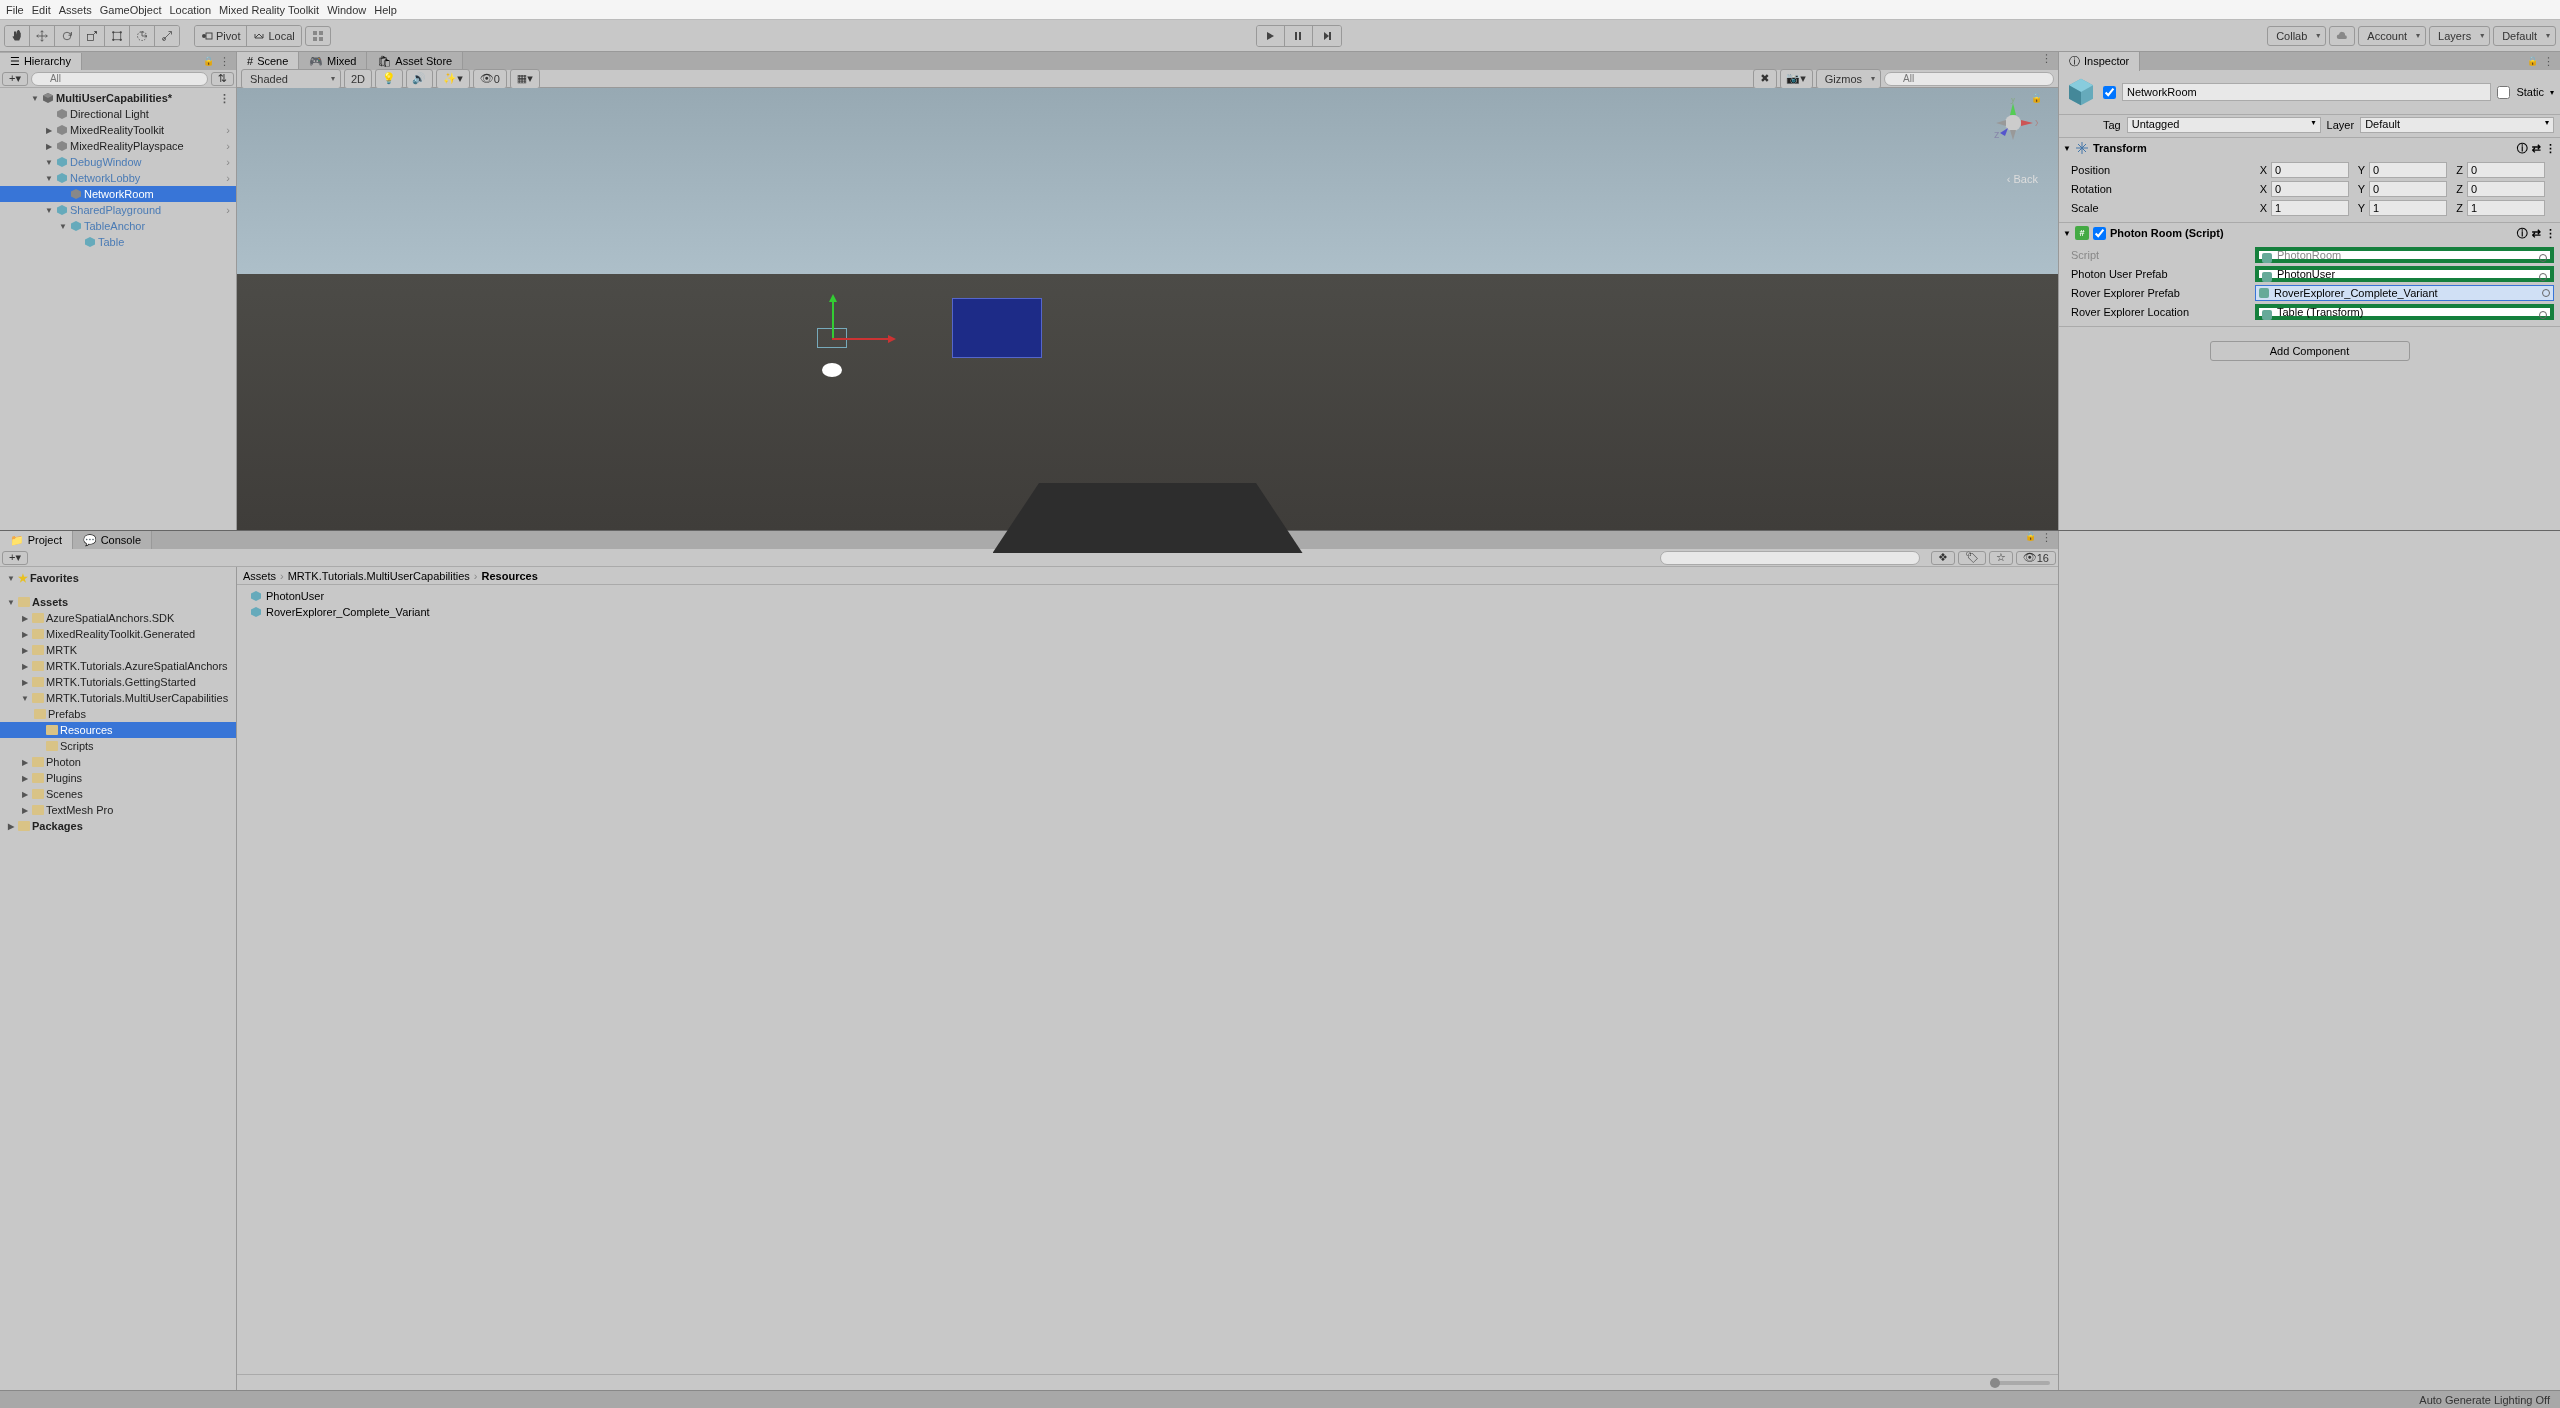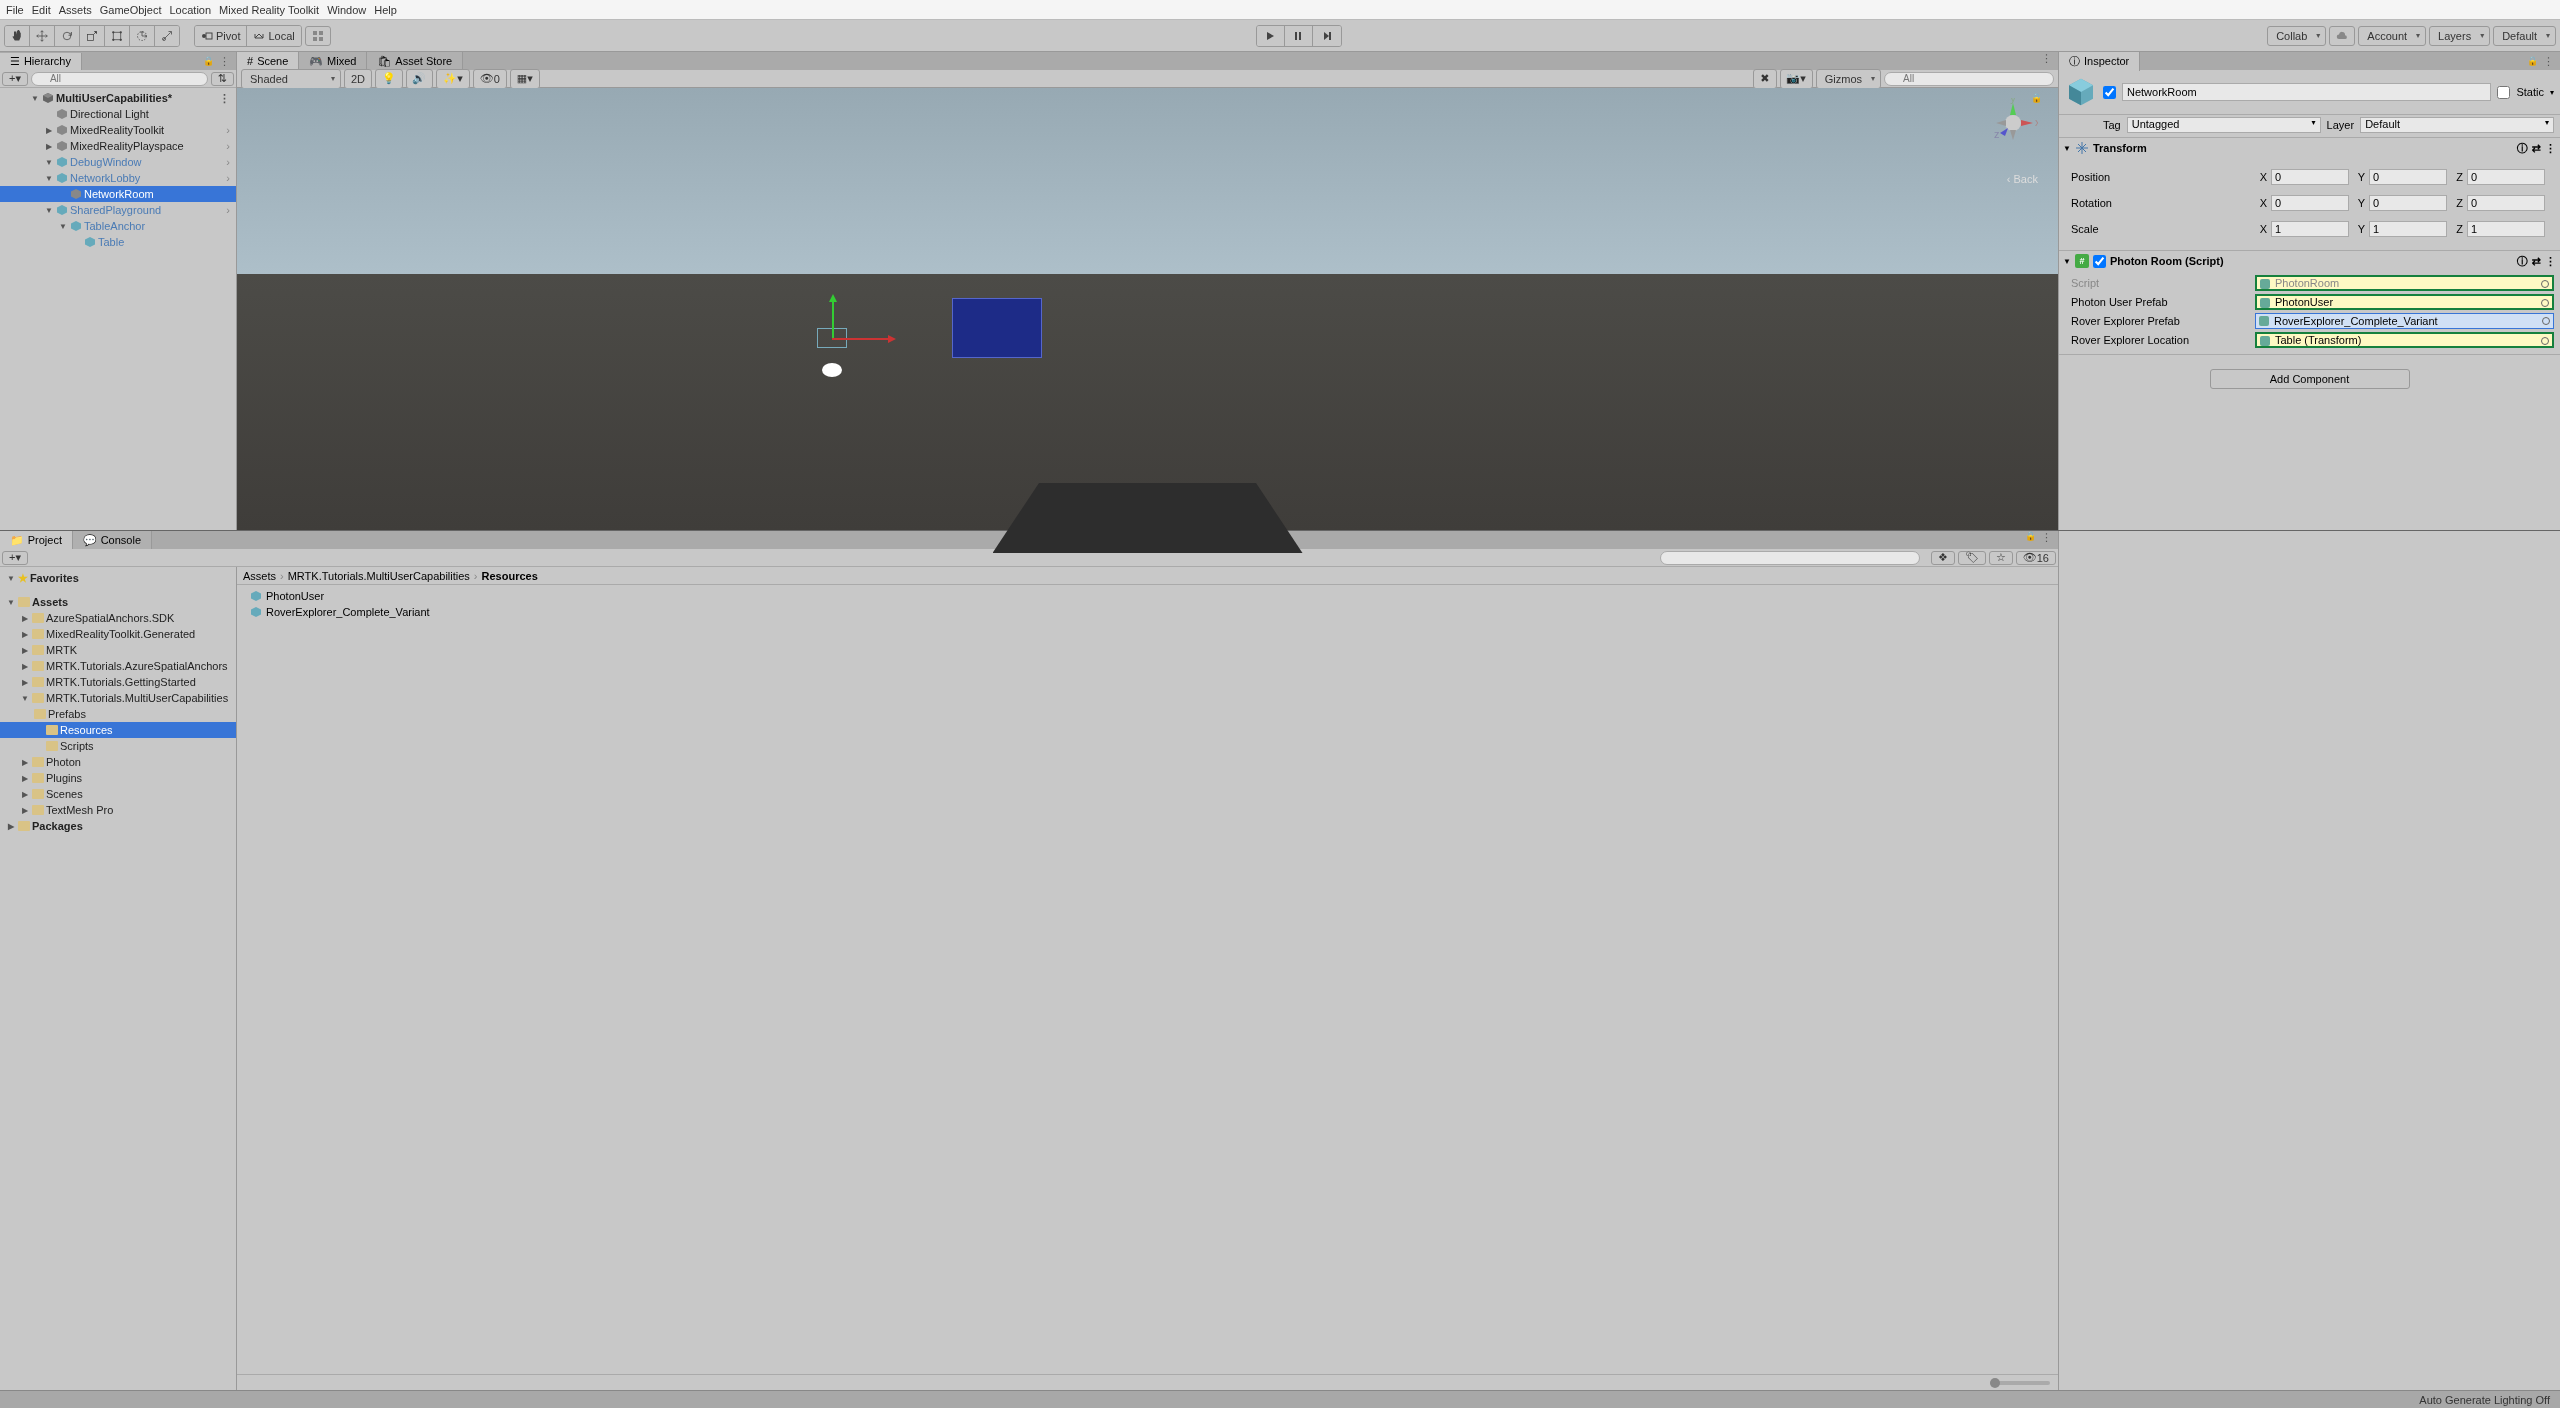--- a/index.html
+++ b/index.html
@@ -49,28 +49,28 @@
   .insp-header { padding: 6px; display: flex; align-items: center; gap: 6px; border-bottom: 1px solid #aaa; }
   .cube-lg { width: 32px; height: 32px; }
   .insp-name { flex: 1; background: #e8e8e8; border: 1px solid #aaa; height: 18px; padding: 0 4px; }
   .tag-layer { display: flex; padding: 2px 6px 4px 44px; gap: 6px; align-items: center; border-bottom: 1px solid #aaa; }
   .tl-drop { flex: 1; background: #e8e8e8; border: 1px solid #aaa; height: 16px; padding: 0 4px; position: relative; }
   .tl-drop::after { content: "▾"; position: absolute; right: 4px; font-size: 8px; }
   .component { border-bottom: 1px solid #aaa; }
   .comp-header { display: flex; align-items: center; height: 20px; padding: 0 4px; gap: 4px; background: #c8c8c8; font-weight: 600; }
   .comp-header .arrow { font-size: 8px; }
   .comp-content { padding: 2px 6px 4px 12px; }
-  .vec3 { display: flex; align-items: center; height: 18px; gap: 4px; margin: 8px 0; }
+  .vec3 { display: flex; align-items: center; height: 18px; gap: 4px; margin: 1px 0; }
   .vec3 .lbl { width: 180px; }
   .vec3 .ax { width: 12px; text-align: right; }
   .vec3 input { width: 78px; background: #e8e8e8; border: 1px solid #aaa; height: 16px; padding: 0 3px; }
   .prop-row { display: flex; align-items: center; height: 18px; gap: 4px; margin: 1px 0; }
   .prop-row .plbl { width: 180px; }
   .prop-row.bold .plbl { font-weight: 400; }
-  .obj-field { flex: 1; background: #fef9c3; border: 2px solid #15803d; height: 16px; padding: 0 3px 0 18px; position: relative; display: flex; align-items: center; }
+  .obj-field { flex: 1; background: #ffffff; border: 4px solid #15803d; height: 16px; padding: 0 3px 0 18px; position: relative; display: flex; align-items: center; }
   .obj-field.highlight { border: 1px solid #3875d7; background: #d0e0f5; }
   .obj-field::before { content: ""; position: absolute; left: 3px; top: 2px; width: 10px; height: 10px; background: #6a9; border-radius: 2px; }
   .obj-field .circ { position: absolute; right: 3px; top: 3px; width: 8px; height: 8px; border: 1px solid #666; border-radius: 50%; }
   .add-comp { margin: 14px auto; width: 200px; height: 20px; background: #c8c8c8; border: 1px solid #999; border-radius: 3px; display: flex; align-items: center; justify-content: center; }
   
   .lower-area { display: flex; height: calc(100% - 530px - 18px); border-top: 1px solid #666; }
   .project-panel { flex: 1; background: #c8c8c8; display: flex; flex-direction: column; }
   .proj-tabs { height: 18px; background: #aaa; display: flex; }
   .proj-header { height: 18px; display: flex; align-items: center; padding: 2px; gap: 3px; border-bottom: 1px solid #aaa; }
   .proj-header .search-proj { flex: 0 0 260px; margin-left: auto; margin-right: 8px; background: #e8e8e8; border: 1px solid #aaa; border-radius: 10px; height: 14px; position: relative; }

